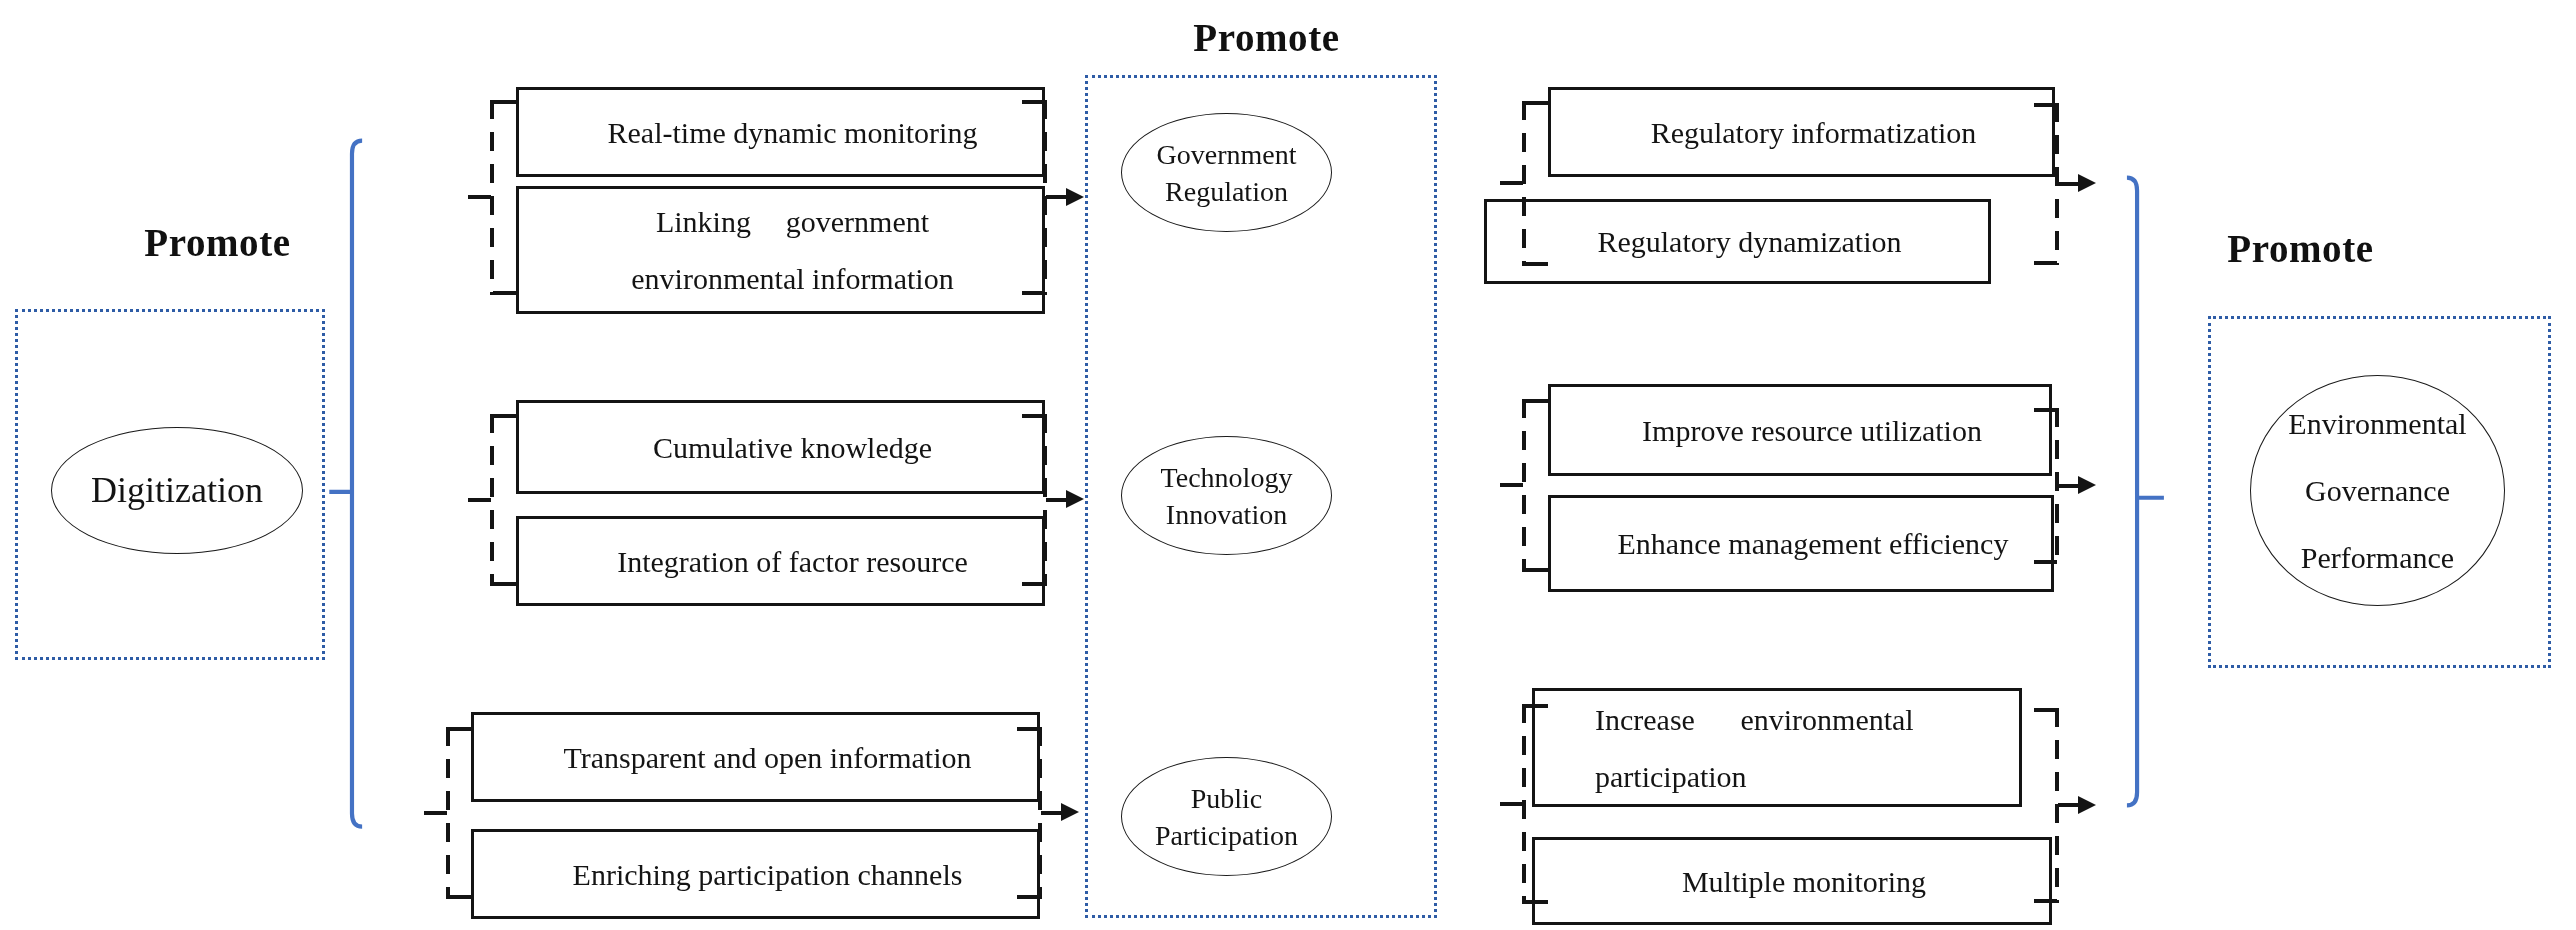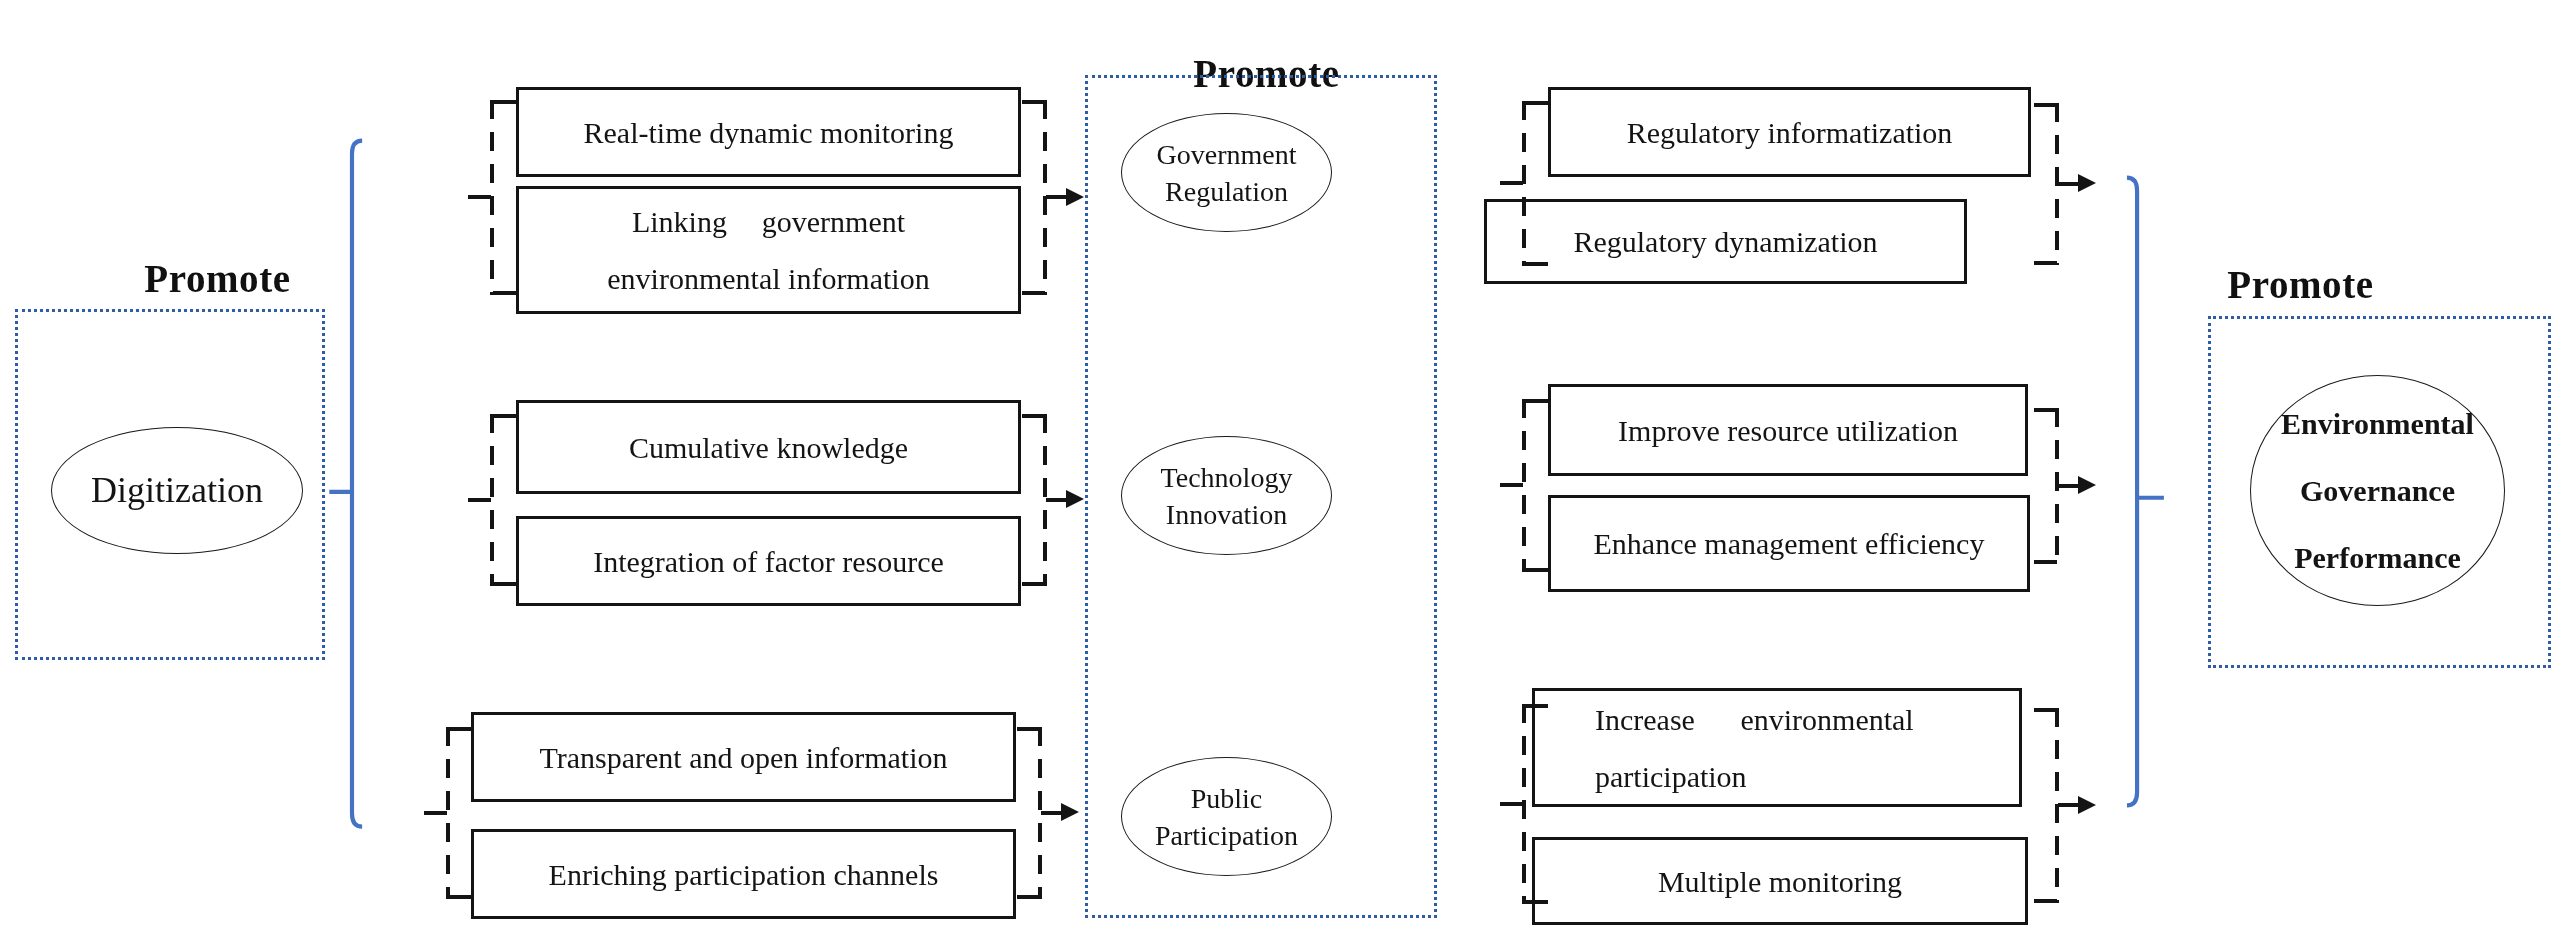--- a/index.html
+++ b/index.html
@@ -1,21 +1,21 @@
 <!DOCTYPE html>
 <html style="font-size:9.5px"><head>
 <meta charset="utf-8">
 <style>
   html,body{margin:0;padding:0;background:#ffffff;}
   .stage{position:relative;width:2576px;height:931px;background:#ffffff;overflow:hidden;
          font-family:"Liberation Serif","DejaVu Serif",serif;color:#141414;}
   .abs{position:absolute;}
-  .promote{font-size:39px;font-weight:bold;text-align:center;color:#111;letter-spacing:0.6px;margin-top:36px;}
+  .promote{font-size:39px;font-weight:bold;text-align:center;color:#111;letter-spacing:0.6px;}
   .box{position:absolute;border:3px solid #141414;background:#fff;display:flex;flex-direction:column;
-       align-items:center;justify-content:center;text-align:center;font-size:30px;line-height:57px;}
+       align-items:center;justify-content:center;text-align:center;font-size:30px;line-height:57px;padding-left:24px;}
   .box .ln{display:block;}
   .js1{word-spacing:27.4px;}
   .js2{word-spacing:38px;}
   .box.leftalign{align-items:flex-start;text-align:left;padding-left:60px;box-sizing:border-box;}
   .ellipse{position:absolute;border:1.8px solid #1a1a1a;border-radius:50%;background:#fff;
            display:flex;flex-direction:column;align-items:center;justify-content:center;
            text-align:center;font-size:28px;line-height:37px;}
   .ellipse.big{font-size:30px;line-height:67px;}
   .dottedbox{position:absolute;border:3.6px dotted #2E5CA6;background:transparent;}
   
@@ -197,20 +197,20 @@
   </div>
 
   <svg class="abs" style="left:2122px;top:174px;" width="54" height="635" viewBox="0 0 90 1065">
     <path d="M8,6 Q25,6 25,28 L25,1037 Q25,1059 8,1059 M25,543 L70,543" fill="none" stroke="#4472C4" stroke-width="7"></path>
   </svg>
 
   <div class="abs promote" style="left:2205px;top:226px;width:191px;">Promote</div>
 
   <div class="dottedbox" style="left:2208px;top:316px;width:337px;height:346px;"></div>
 
-  <div class="ellipse big" style="left:2250px;top:375px;width:253px;height:229px;font-weight:bold;">
+  <div class="ellipse big" style="left:2250px;top:375px;width:253px;height:229px;">
     <span class="ln">Environmental</span>
     <span class="ln">Governance</span>
     <span class="ln">Performance</span>
   </div>
 
 </div>
 
 
 </body></html>

